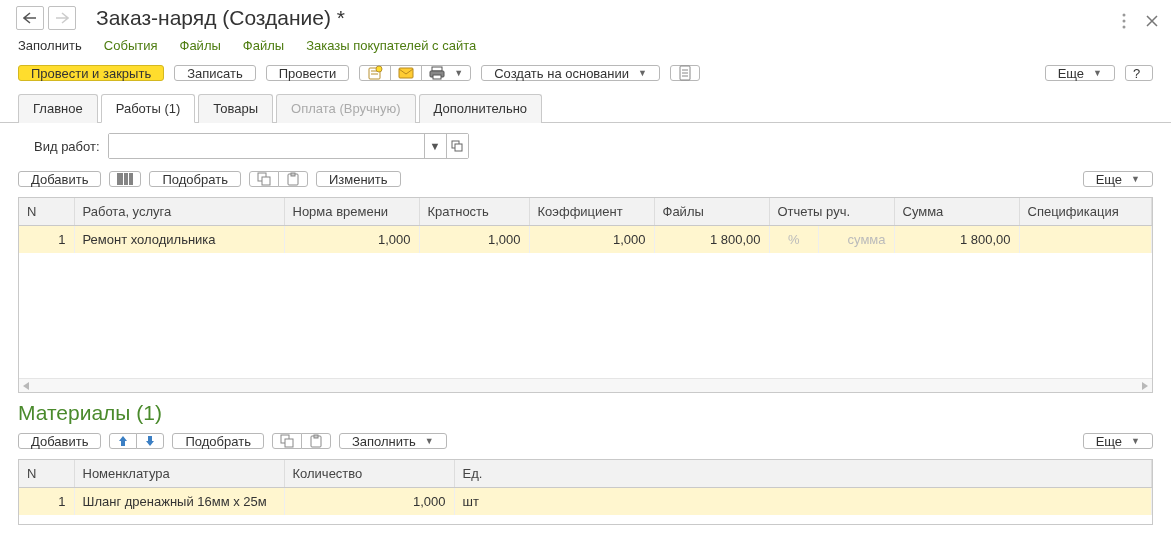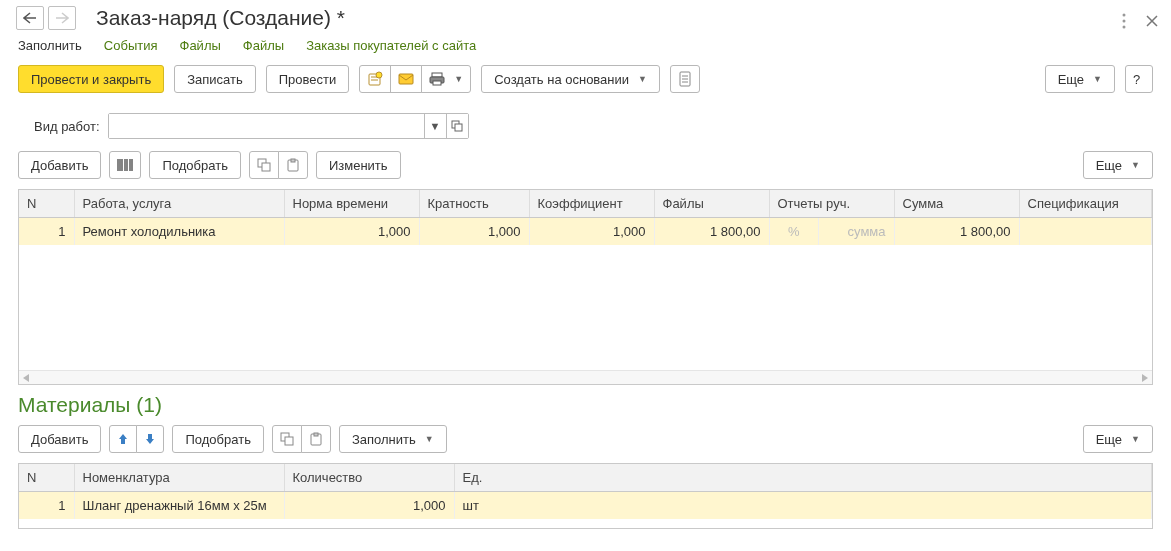--- a/index.html
+++ b/index.html
@@ -15,21 +15,21 @@
   .header-right { margin-left: auto; display: flex; gap: 10px; align-items: center; }
   .dots-icon, .close-icon { width: 18px; height: 18px; display: flex; align-items: center; justify-content: center; cursor: pointer; color: #777; }
 
   
   .linkbar { padding: 6px 18px 8px; display: flex; gap: 22px; font-size: 13px; }
   .linkbar a { color: #4d7c0f; text-decoration: none; cursor: pointer; }
   .linkbar a.active { color: #333; text-decoration: none; cursor: default; }
 
   
   .toolbar { padding: 4px 18px 10px; display: flex; gap: 10px; align-items: center; }
-  .btn { height: 28px; padding: 0 12px; border: 1px solid #b8b8b8; background: #fff; font-size: 13px; cursor: pointer; border-radius: 3px; display: inline-flex; align-items: center; gap: 6px; color: #333; }
+  .btn { height: 16px; padding: 0 12px; border: 1px solid #b8b8b8; background: #fff; font-size: 13px; cursor: pointer; border-radius: 3px; display: inline-flex; align-items: center; gap: 6px; color: #333; }
   .btn.yellow { background: #ffdd2d; border-color: #d4b820; font-weight: normal; }
   .btn.icon-only { padding: 0 7px; }
   .btn-group { display: flex; }
   .btn-group .btn { border-radius: 0; margin-left: -1px; }
   .btn-group .btn:first-child { border-radius: 3px 0 0 3px; margin-left: 0; }
   .btn-group .btn:last-child { border-radius: 0 3px 3px 0; }
   .btn .dd { font-size: 9px; color: #666; margin-left: 3px; }
   .spacer { flex: 1; }
 
   
@@ -168,20 +168,27 @@
         </svg>
     </button>
     <div class="spacer"></div>
     <button class="btn">
       <span>Еще</span>
       <span class="dd">▼</span>
     </button>
     <button class="btn icon-only" style="width:28px">?</button>
   </div>
 
+  <div class="tabs">
+    <div class="tab">Главное</div>
+    <div class="tab active">Работы (1)</div>
+    <div class="tab">Товары</div>
+    <div class="tab disabled">Оплата (Вручную)</div>
+    <div class="tab">Дополнительно</div>
+  </div>
 
   <div class="form-row">
     <span class="form-label">Вид работ:</span>
     <div class="input-wrap">
       <input type="text" value="" style="">
       <div class="addon">▼</div>
       <div class="addon">
         <svg width="12" height="12" viewBox="0 0 12 12">
             <rect x="1" y="1" width="7" height="7" fill="none" stroke="#666"></rect>
             <rect x="4" y="4" width="7" height="7" fill="#fff" stroke="#666"></rect>

